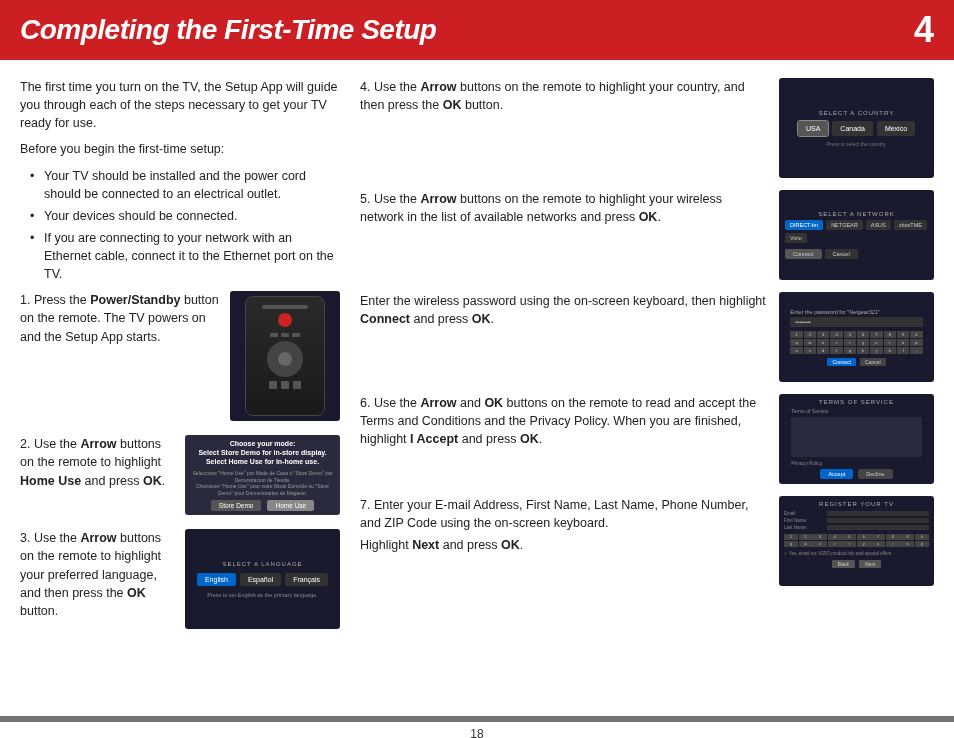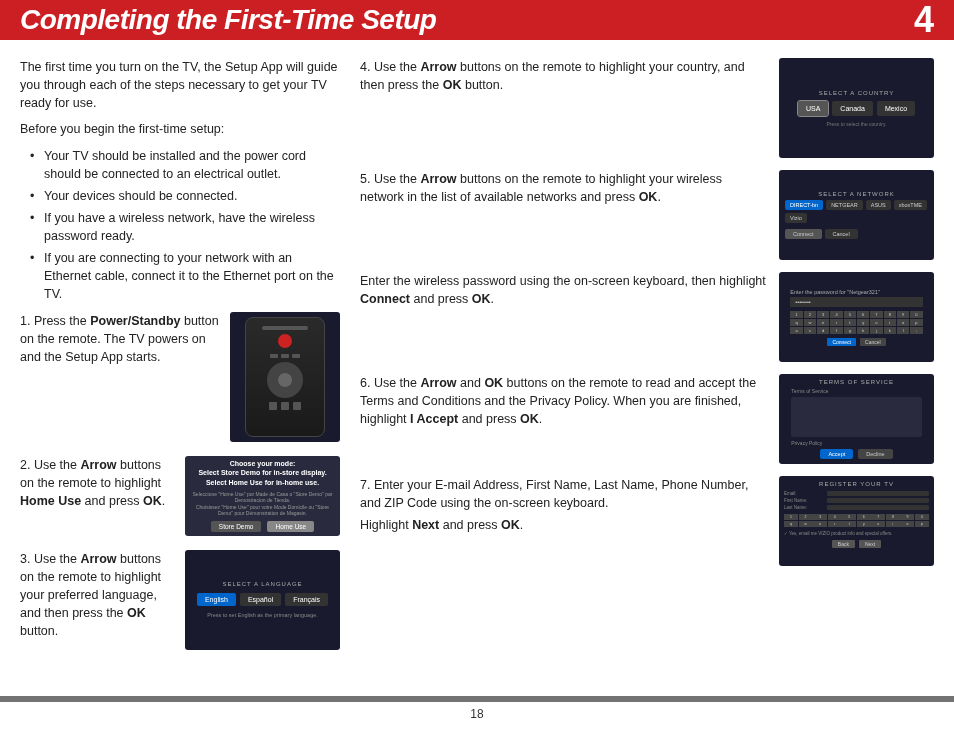--- a/index.html
+++ b/index.html
@@ -13,21 +13,21 @@
       color: #222;
     }
 
     
     .header {
       background: #cc1f24;
       display: flex;
       align-items: center;
       justify-content: space-between;
       padding: 0 20px;
-      height: 40px;
+      height: 60px;
     }
     .header-title {
       color: #fff;
       font-size: 28px;
       font-weight: bold;
       font-style: italic;
       letter-spacing: -0.5px;
     }
     .header-number {
       color: #fff;
@@ -496,21 +496,20 @@
 
 <div class="content">
 
   <div class="left-col">
     <p class="intro-text">The first time you turn on the TV, the Setup App will guide you through each of the steps necessary to get your TV ready for use.</p>
 
     <p class="prereq-text">Before you begin the first-time setup:</p>
     <ul>
       <li>Your TV should be installed and the power cord should be connected to an electrical outlet.</li>
       <li>Your devices should be connected.</li>
-      <li>If you have a wireless network, have the wireless password ready.</li>
       <li>If you are connecting to your network with an Ethernet cable, connect it to the Ethernet port on the TV.</li>
     </ul>
 
 
     <div class="step">
       <div style="display:flex;align-items:flex-start;gap:8px;">
         <div style="flex:1;">
           <p class="step-text">
             <span>1. </span>Press the <span class="bold">Power/Standby</span> button on the remote. The TV powers on and the Setup App starts.
           </p>

